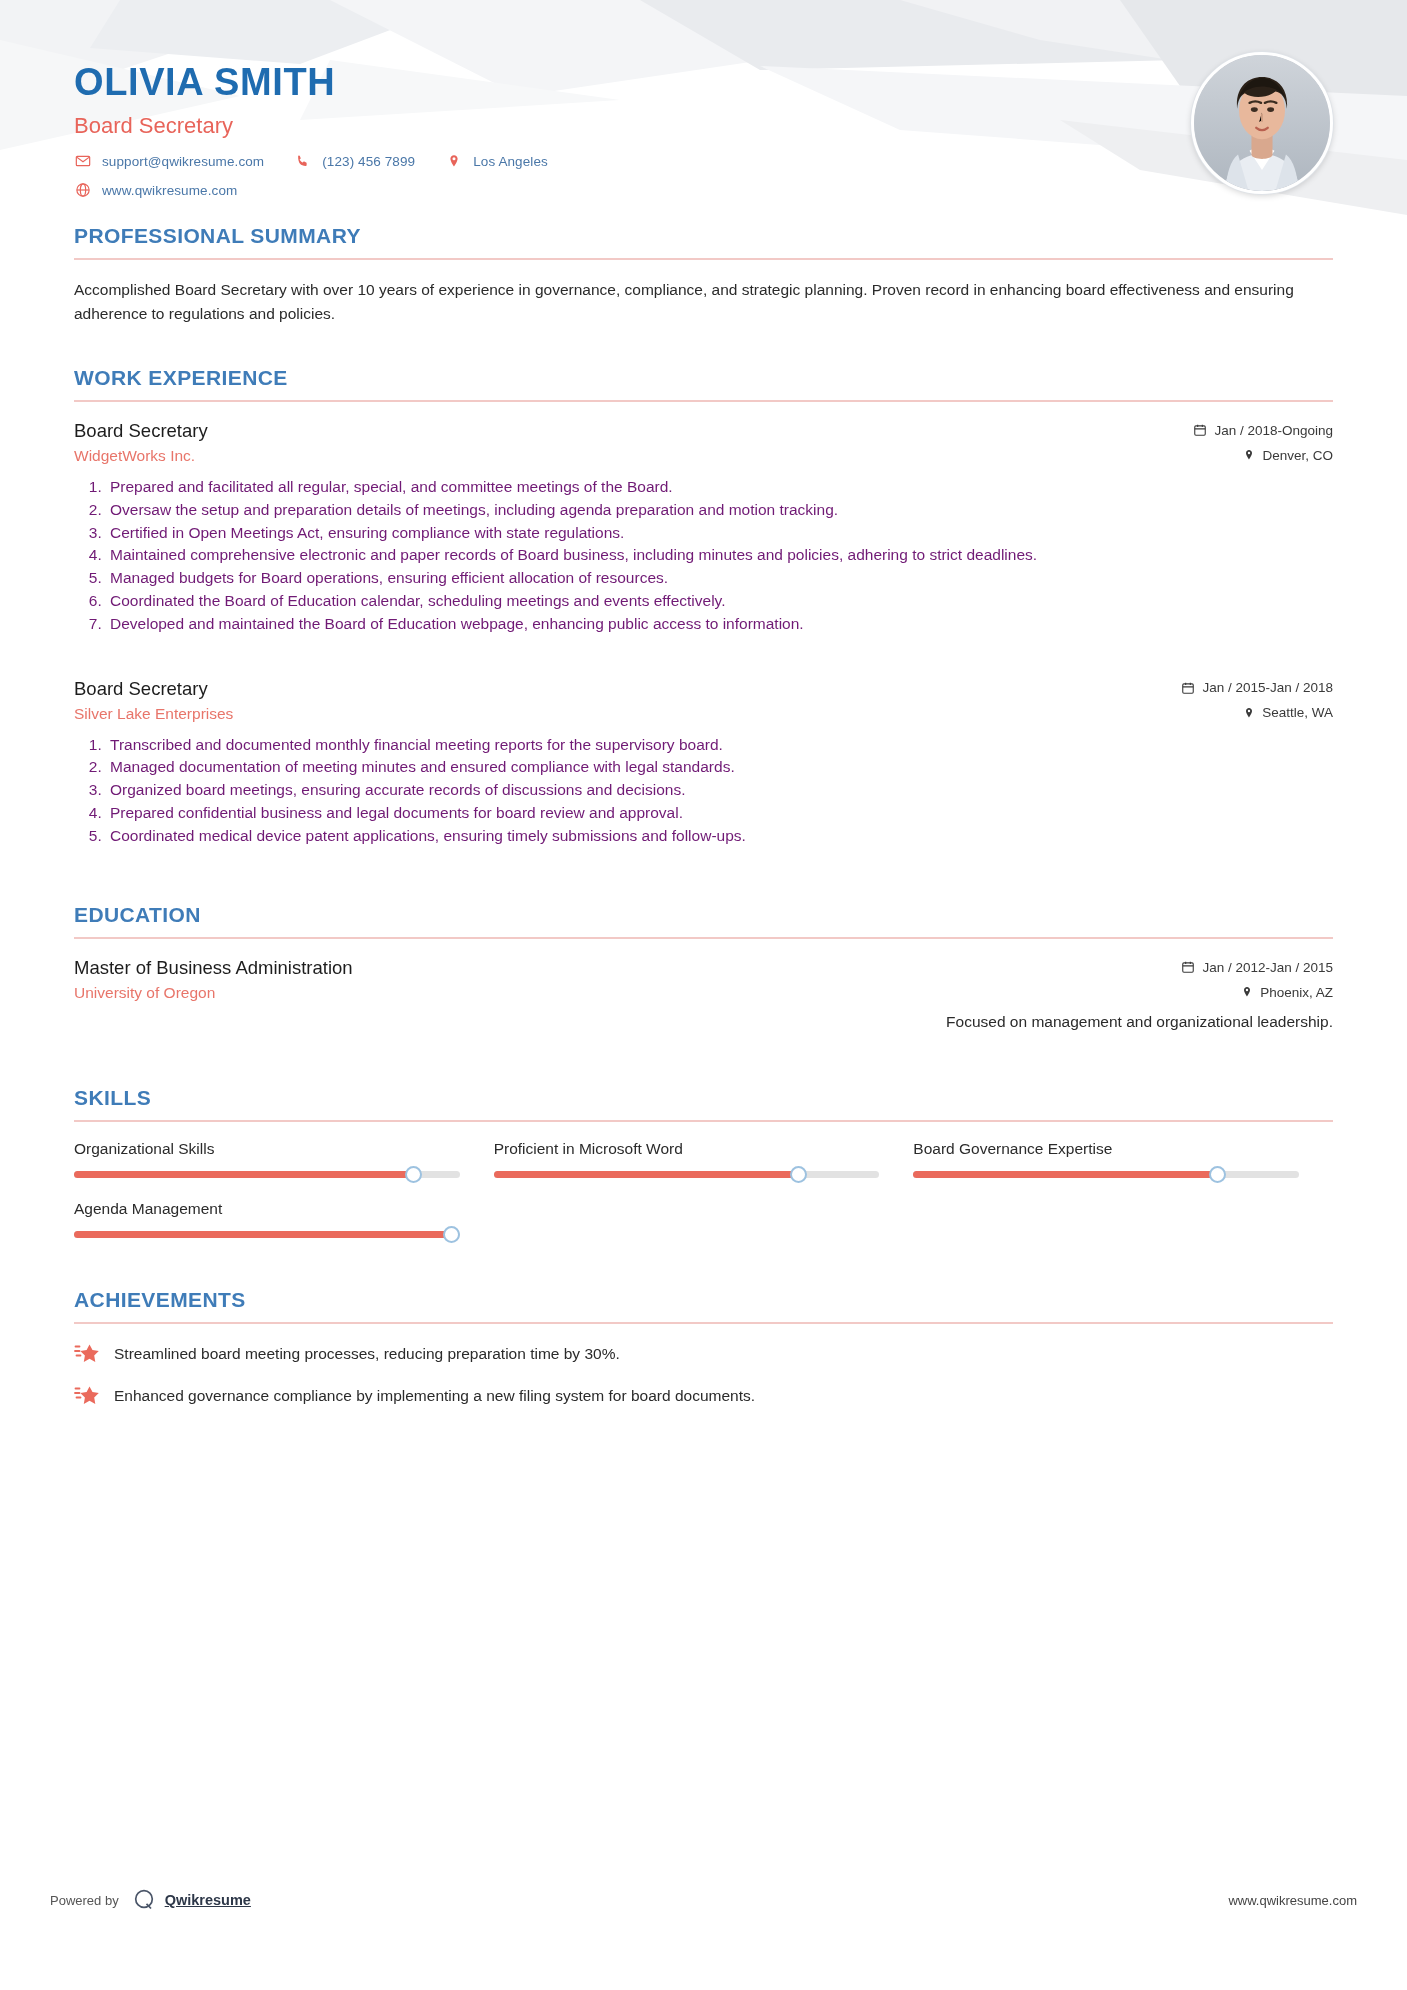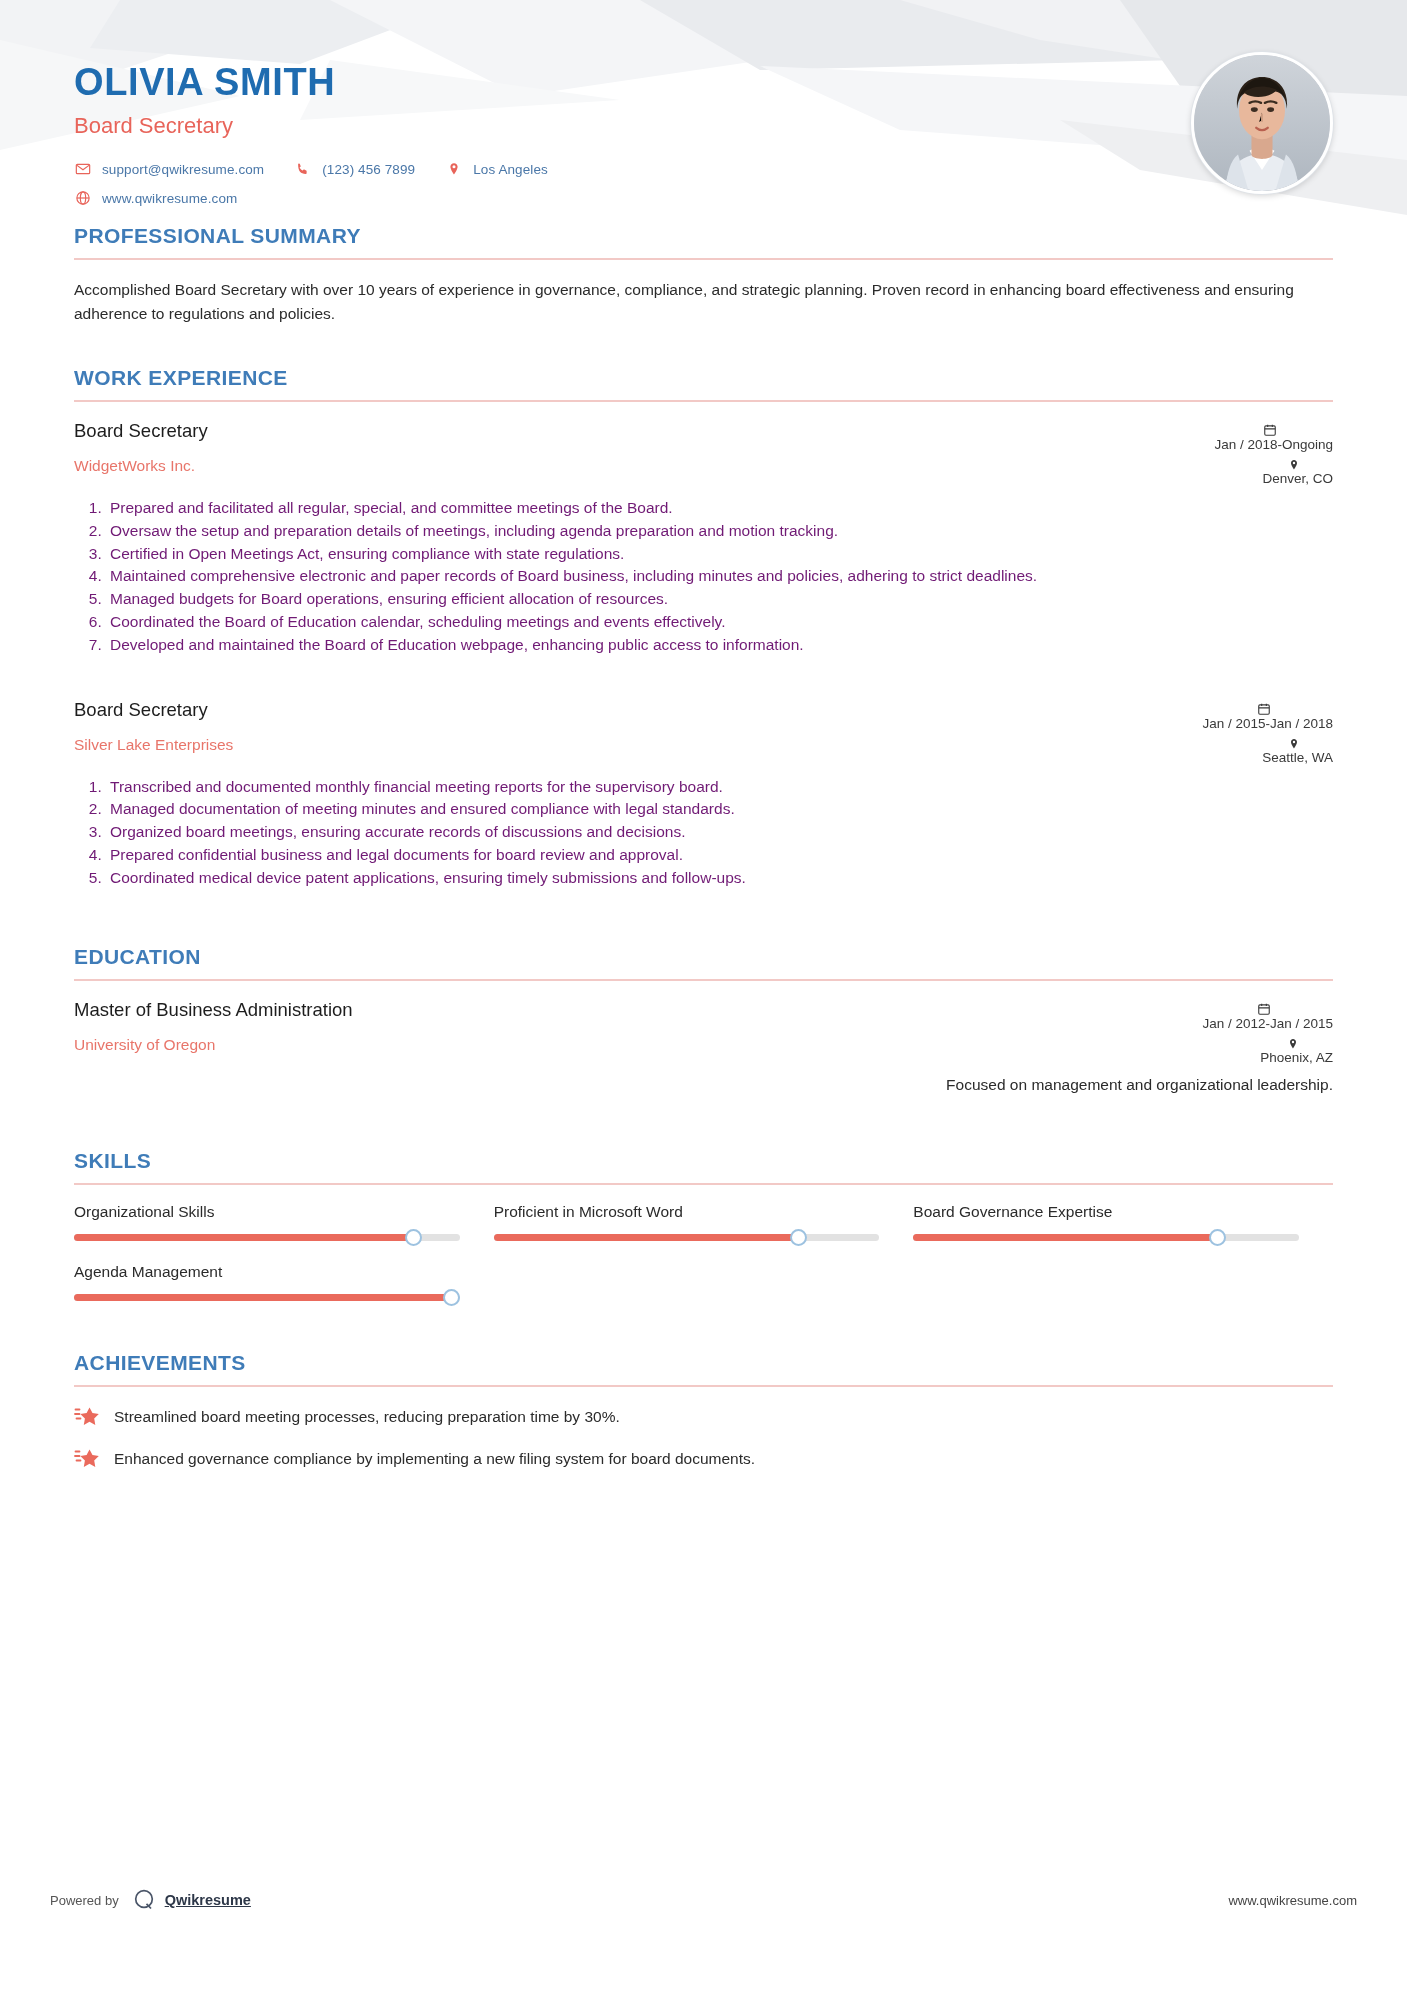--- a/index.html
+++ b/index.html
@@ -46,21 +46,21 @@
     color: #1f6cb0;
     letter-spacing: 0.6px;
     line-height: 1.1;
   }
   .role {
     font-size: 22px;
     color: #e8645a;
     margin-top: 9px;
     font-weight: normal;
   }
-  .contact-rows { margin-top: 22px; }
+  .contact-rows { margin-top: 14px; }
   .contact-row {
     display: flex;
     align-items: center;
     margin-bottom: 12px;
     flex-wrap: nowrap;
   }
   .contact-item {
     display: flex;
     align-items: center;
     margin-right: 30px;
@@ -127,21 +127,20 @@
     font-size: 18.5px;
     color: #1d1d1d;
     font-weight: normal;
   }
   .entry-meta {
     font-size: 13.5px;
     color: #3a3a3a;
     display: flex;
     align-items: center;
     white-space: nowrap;
-    flex-direction: column;
   }
   .entry-meta .m-icon {
     margin-right: 7px;
     display: inline-flex;
     color: #3a3a3a;
   }
   .entry-sub {
     display: flex;
     justify-content: space-between;
     align-items: baseline;

